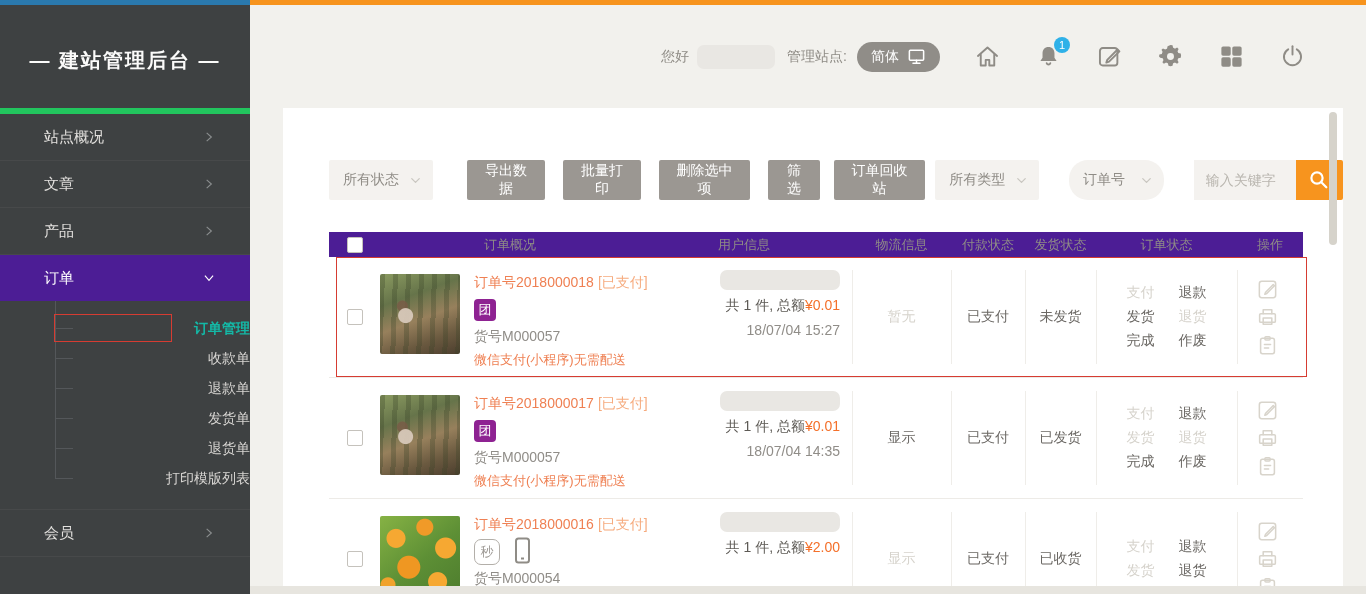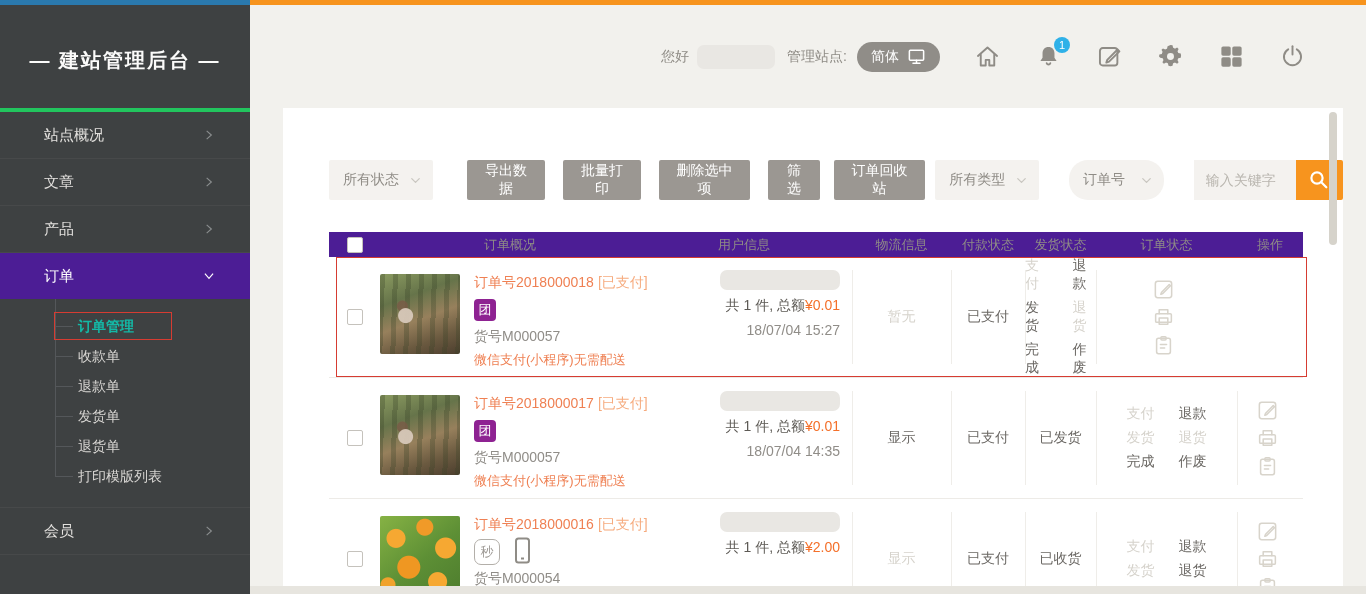--- a/index.html
+++ b/index.html
@@ -5,21 +5,21 @@
   html,body{margin:0;padding:0;background:#e8e6e2;font-family:"Liberation Sans","DejaVu Sans",sans-serif;}
   .page{position:relative;width:1366px;height:594px;overflow:hidden;background:#f2f1ed;}
 
   
   .strip-blue{position:absolute;top:0;left:0;width:250px;height:5px;background:#2a79ae;}
   .strip-orange{position:absolute;top:0;left:250px;right:0;height:5px;background:#f7941e;}
 
   
   .sidebar{position:absolute;top:5px;left:0;width:250px;height:589px;background:#3e4142;color:#e3e1de;}
   .sb-title{padding:42px 0 0;text-align:center;font-size:20px;font-weight:bold;color:#fbfbfa;letter-spacing:2px;}
-  .sb-nav{margin-top:34px;border-top:4px solid #22c55e;}
+  .sb-nav{margin-top:34px;border-top:6px solid #22c55e;text-align:right;}
   .sb-item{height:46px;display:flex;align-items:center;justify-content:space-between;padding:0 34px 0 44px;font-size:15px;border-bottom:1px solid #47494a;cursor:pointer;}
   .sb-item .chev{width:14px;height:14px;stroke:#8a8d8e;stroke-width:2;fill:none;}
   .sb-item.active{background:#4c1d95;color:#fff;border-bottom:none;}
   .sb-item.active .chev{stroke:#fff;}
   .sb-sub{list-style:none;margin:0;padding:12px 0 16px;position:relative;border-bottom:1px solid #47494a;}
   .sb-sub::before{content:"";position:absolute;left:55px;top:0;bottom:31px;width:1px;background:#54575a;}
   .sb-sub li{position:relative;height:30px;line-height:30px;padding-left:78px;font-size:14px;color:#d8d6d3;cursor:pointer;}
   .sb-sub li::before{content:"";position:absolute;left:55px;top:50%;width:18px;height:1px;background:#54575a;}
   .sb-sub li.current{color:#14b8a6;font-weight:bold;}
   .sb-sub li.annotated::after{content:"";position:absolute;left:54px;right:78px;top:1px;bottom:1px;border:1px solid #d63c32;}
@@ -288,20 +288,24 @@
     <div class="cell">
               <span class="vline"></span>
               <span class="muted">暂无</span>
             </div>
     <div class="cell">
               <span class="vline"></span>
               <span>已支付</span>
             </div>
     <div class="cell">
               <span class="vline"></span>
+              <span>未发货</span>
+            </div>
+    <div class="cell">
+              <span class="vline"></span>
               <span class="status-grid">
                 <span class="status-act muted">支付</span>
                 <span class="status-act">退款</span>
                 <span class="status-act">发货</span>
                 <span class="status-act muted">退货</span>
                 <span class="status-act">完成</span>
                 <span class="status-act">作废</span>
               </span>
             </div>
     <div class="cell c-ops">

